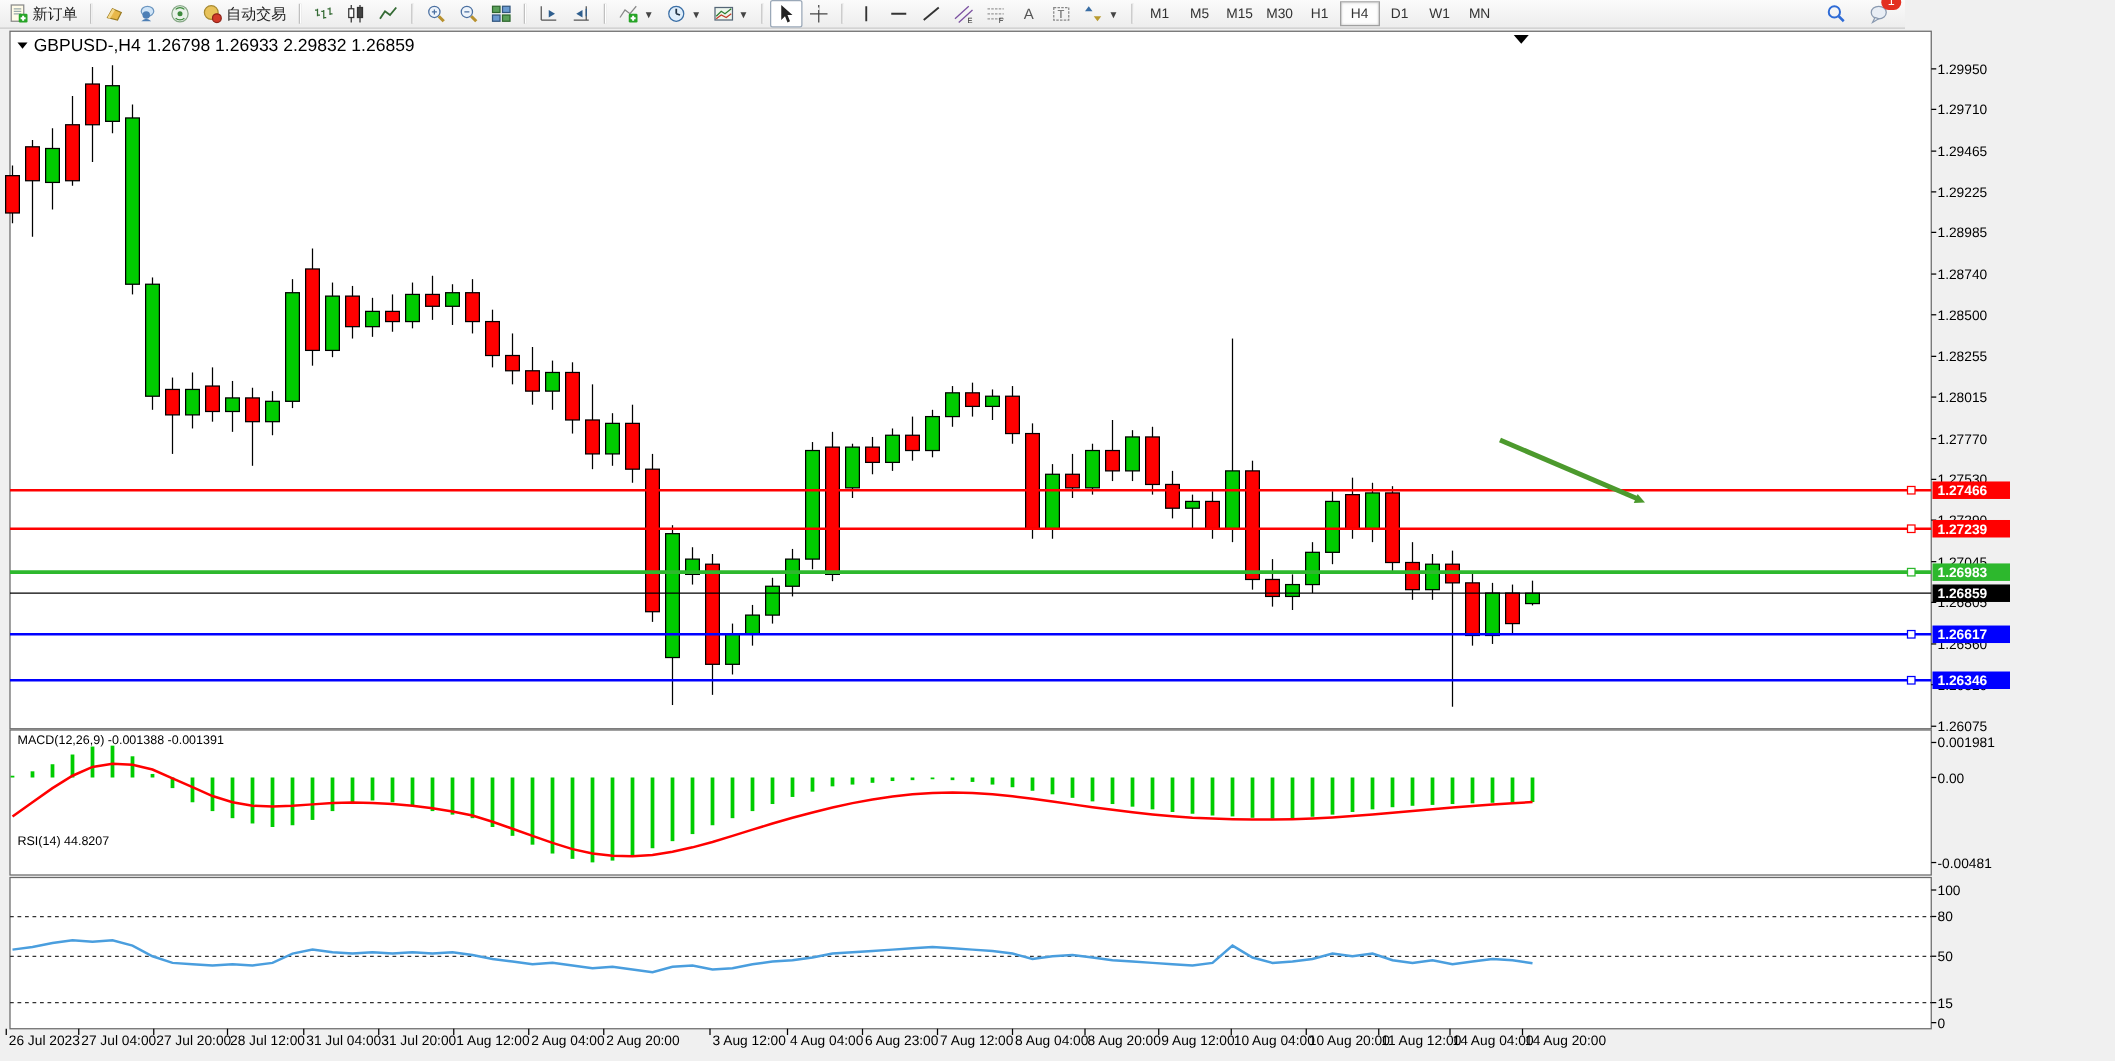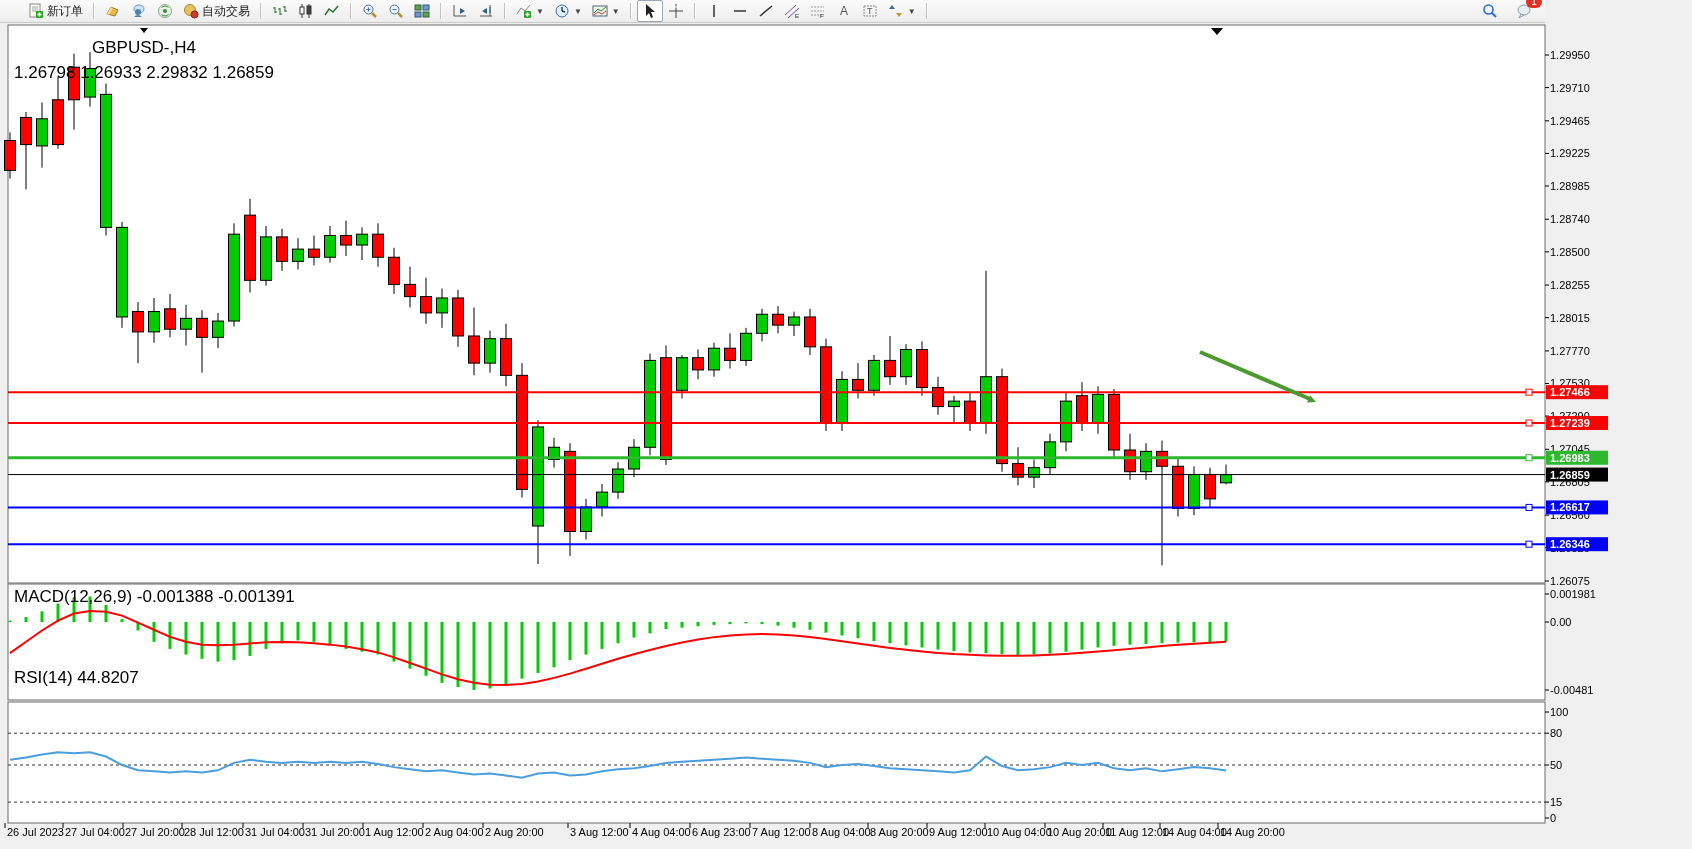--- a/index.html
+++ b/index.html
@@ -1,43 +1,43 @@
 <!DOCTYPE html>
 <html><head>
 <meta charset="utf-8">
 <style>
   html,body{margin:0;padding:0;width:1692px;height:849px;background:#f0f0f0;
     font-family:"Liberation Sans",sans-serif;overflow:hidden;}
   
   #toolbar{position:absolute;left:0;top:0;width:1524px;height:22px;
     background:linear-gradient(#fbfbfb,#ededed);border-bottom:1px solid #c9c9c9;
-    display:flex;align-items:center;font-size:12px;color:#222;padding-left:21px;}
+    display:flex;align-items:center;font-size:12px;color:#222;}
   .tb-group{display:flex;align-items:center;height:22px;padding:0 2px;}
   .tb-sep{width:1px;height:16px;background:#c0c0c0;margin:0 3px;
     border-right:1px solid #fff;}
   .tb-btn{display:flex;align-items:center;gap:3px;height:20px;padding:0 4px;
     border:1px solid transparent;border-radius:2px;cursor:default;}
   .tb-btn.active{background:#fff;border:1px solid #9aa8b8;}
   .tb-btn svg{display:block;}
   .tf-btn{height:18px;min-width:24px;padding:0 3px;display:flex;align-items:center;
     justify-content:center;font-size:11px;color:#333;border:1px solid transparent;}
   .tf-btn.active{background:#fdfdfd;border:1px solid #a0a0a0;box-shadow:inset 0 0 2px #bbb;}
   #tb-right{margin-left:auto;display:flex;align-items:center;gap:8px;padding-right:8px;}
   .badge{position:absolute;right:-6px;top:-5px;background:#e33022;color:#fff;
     border-radius:8px;font-size:10px;line-height:12px;min-width:12px;height:12px;
     text-align:center;padding:0 2px;}
   .caret{font-size:8px;color:#444;margin-left:1px;}
   
   #chartwrap{position:absolute;left:0;top:22px;width:1692px;height:827px;}
   #chart-svg{position:absolute;left:0;top:0;}
-  #symbol-line{position:absolute;left:14px;top:6px;font-size:17px;color:#000;
-    display:flex;align-items:center;gap:5px;flex-direction:column;}
+  #symbol-line{position:absolute;left:14px;top:6px;font-size:14px;color:#000;
+    display:flex;align-items:center;gap:5px;}
   #symbol-line .tri{width:0;height:0;border-left:4px solid transparent;
     border-right:4px solid transparent;border-top:5px solid #000;}
-  .pane-label{position:absolute;font-size:17px;color:#000;}
+  .pane-label{position:absolute;font-size:10px;color:#000;}
 </style>
 </head>
 <body>
 
 <div id="toolbar">
   <div class="tb-group">
     <div class="tb-btn">
       <span>
         <svg width="16" height="16">
             <rect x="2" y="1" width="10" height="13" fill="#fffbe8" stroke="#8a8a8a"></rect>
@@ -285,20 +285,31 @@
         <span>
           <svg width="16" height="16">
             <polygon points="4,2 7,6 1,6" fill="#3a6ea5"></polygon>
             <polygon points="11,14 14,10 8,10" fill="#b89a2f"></polygon>
           </svg>
         </span>
         <span class="caret">▼</span>
       </div>
   </div>
   <div class="tb-sep"></div>
+  <div class="tb-group" id="tf-group">
+    <div class="tf-btn">M1</div>
+    <div class="tf-btn">M5</div>
+    <div class="tf-btn">M15</div>
+    <div class="tf-btn">M30</div>
+    <div class="tf-btn">H1</div>
+    <div class="tf-btn active">H4</div>
+    <div class="tf-btn">D1</div>
+    <div class="tf-btn">W1</div>
+    <div class="tf-btn">MN</div>
+  </div>
   <div id="tb-right">
     <div class="tb-btn">
         <span>
           <svg width="16" height="16">
             <circle cx="6.5" cy="6.5" r="4.5" fill="none" stroke="#2e6bd6" stroke-width="1.6"></circle>
             <line x1="10" y1="10" x2="14" y2="14" stroke="#2e6bd6" stroke-width="2"></line>
           </svg>
         </span>
       </div>
     <div class="tb-btn" style="position:relative">

